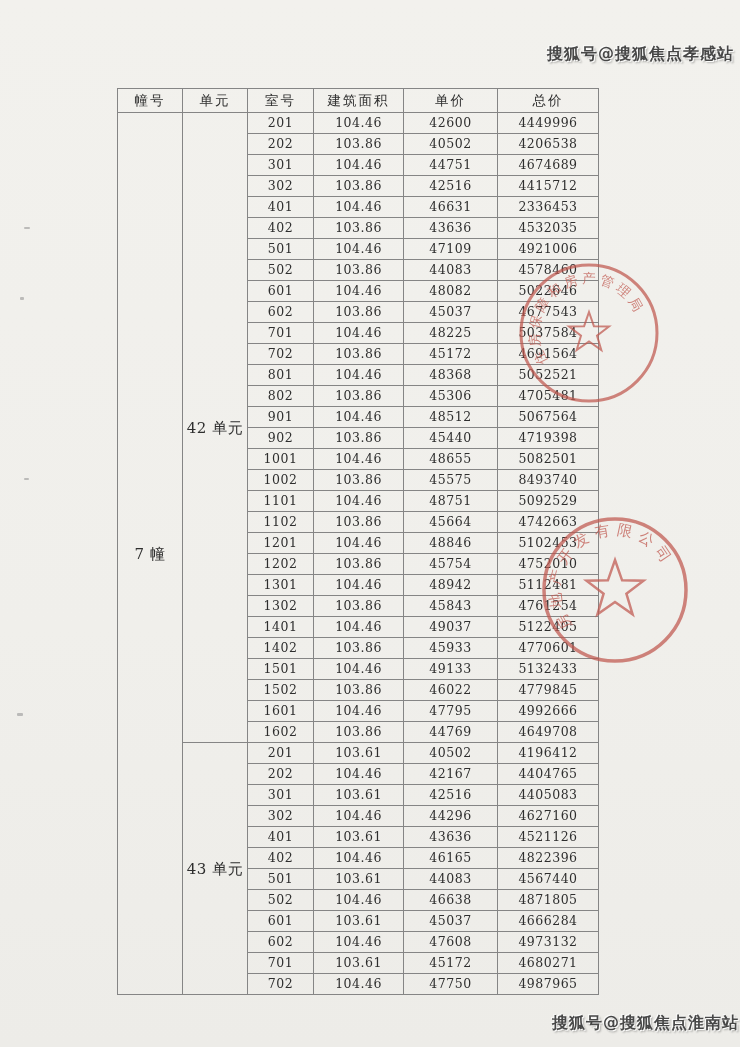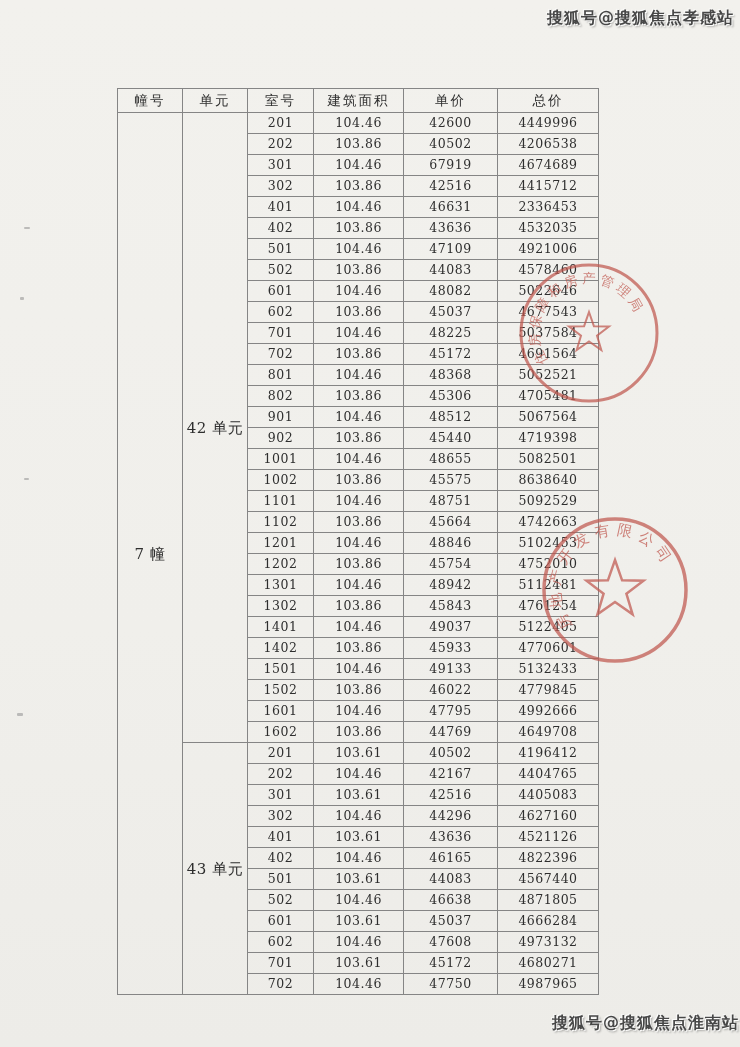--- a/index.html
+++ b/index.html
@@ -11,20 +11,21 @@
   }
   .page{position:relative;width:740px;height:1047px;background:linear-gradient(180deg,#f2f1ed 0%,#f0efeb 60%,#edece8 100%);}
   
   .watermark{
     position:absolute;
     font-family:"DejaVu Sans","Liberation Sans",sans-serif;
     font-weight:bold;font-size:16px;letter-spacing:1px;
     color:#474747;
     text-shadow:1px 1px 0 #fbfbfa,-1px -1px 0 #fbfbfa,2px 2px 2px rgba(0,0,0,.28);
     white-space:nowrap;
+    margin-top:36px;
   }
   .watermark.top{top:8px;right:6px;}
   .watermark.bottom{bottom:13px;right:1px;}
   
   table.price{
     position:absolute;left:117px;top:88px;width:481px;
     border-collapse:collapse;table-layout:fixed;
     font-size:12.5px;color:#2e2e2e;
   }
   table.price th,table.price td{
@@ -78,21 +79,21 @@
         </tr>
         <tr>
           <td>202</td>
           <td>103.86</td>
           <td>40502</td>
           <td>4206538</td>
         </tr>
         <tr>
           <td>301</td>
           <td>104.46</td>
-          <td>67919</td>
+          <td>44751</td>
           <td>4674689</td>
         </tr>
         <tr>
           <td>302</td>
           <td>103.86</td>
           <td>42516</td>
           <td>4415712</td>
         </tr>
         <tr>
           <td>401</td>
@@ -169,21 +170,21 @@
         <tr>
           <td>1001</td>
           <td>104.46</td>
           <td>48655</td>
           <td>5082501</td>
         </tr>
         <tr>
           <td>1002</td>
           <td>103.86</td>
           <td>45575</td>
-          <td>8638640</td>
+          <td>8493740</td>
         </tr>
         <tr>
           <td>1101</td>
           <td>104.46</td>
           <td>48751</td>
           <td>5092529</td>
         </tr>
         <tr>
           <td>1102</td>
           <td>103.86</td>

